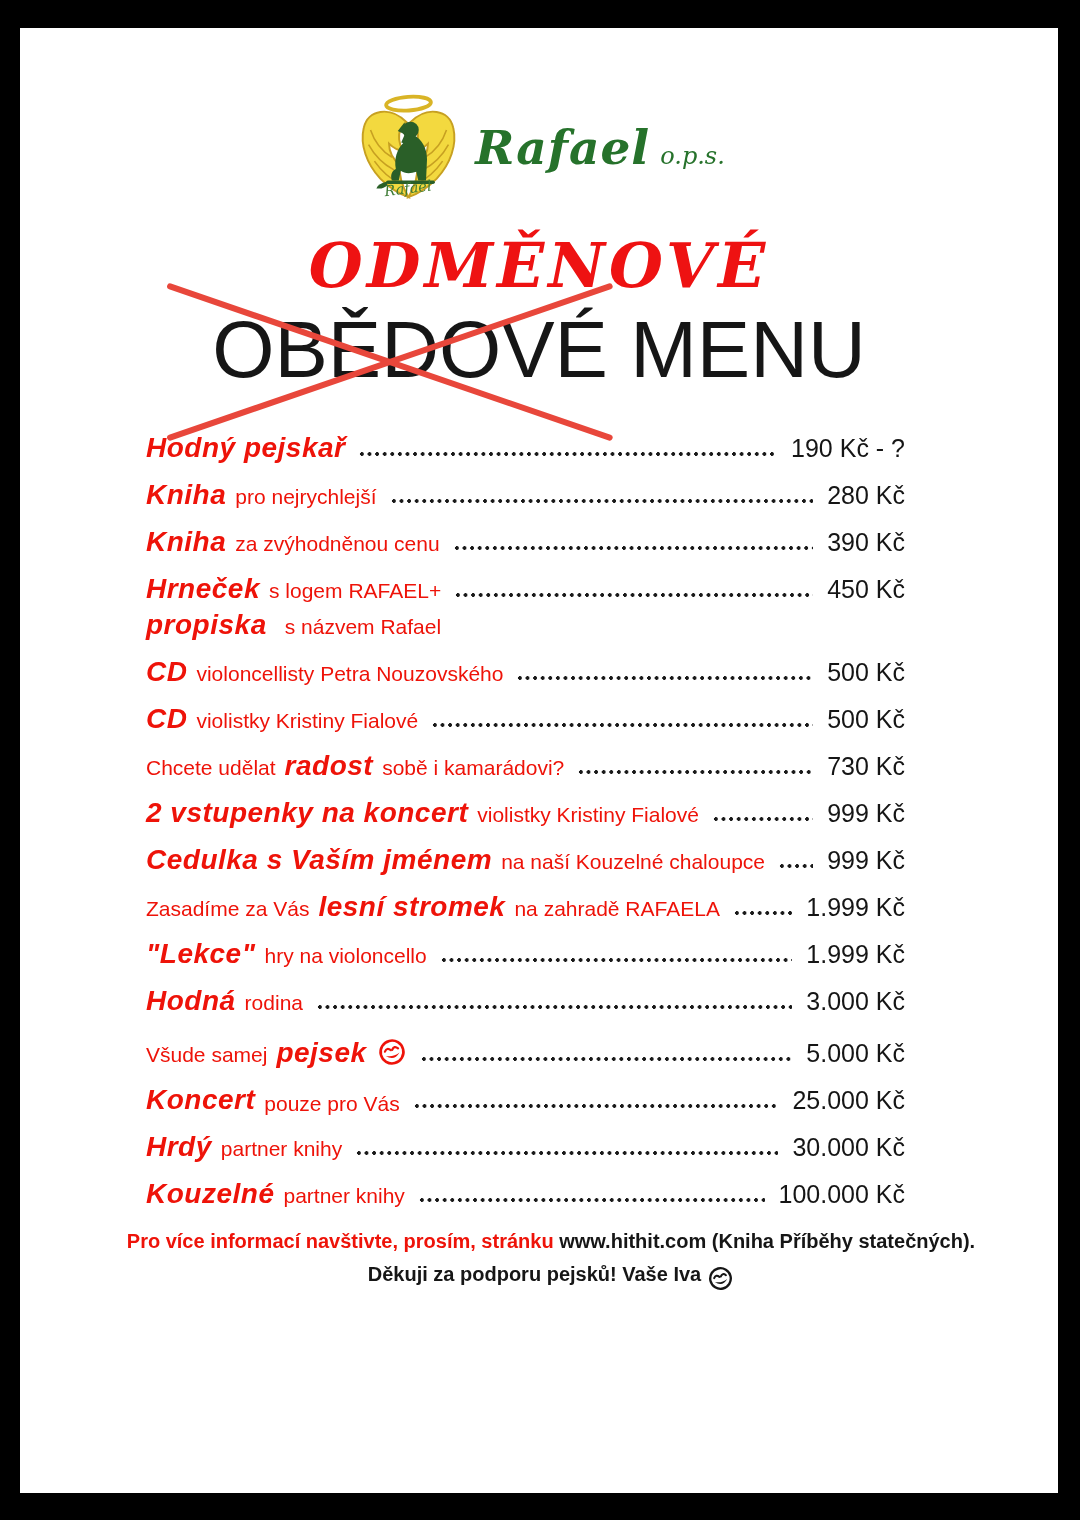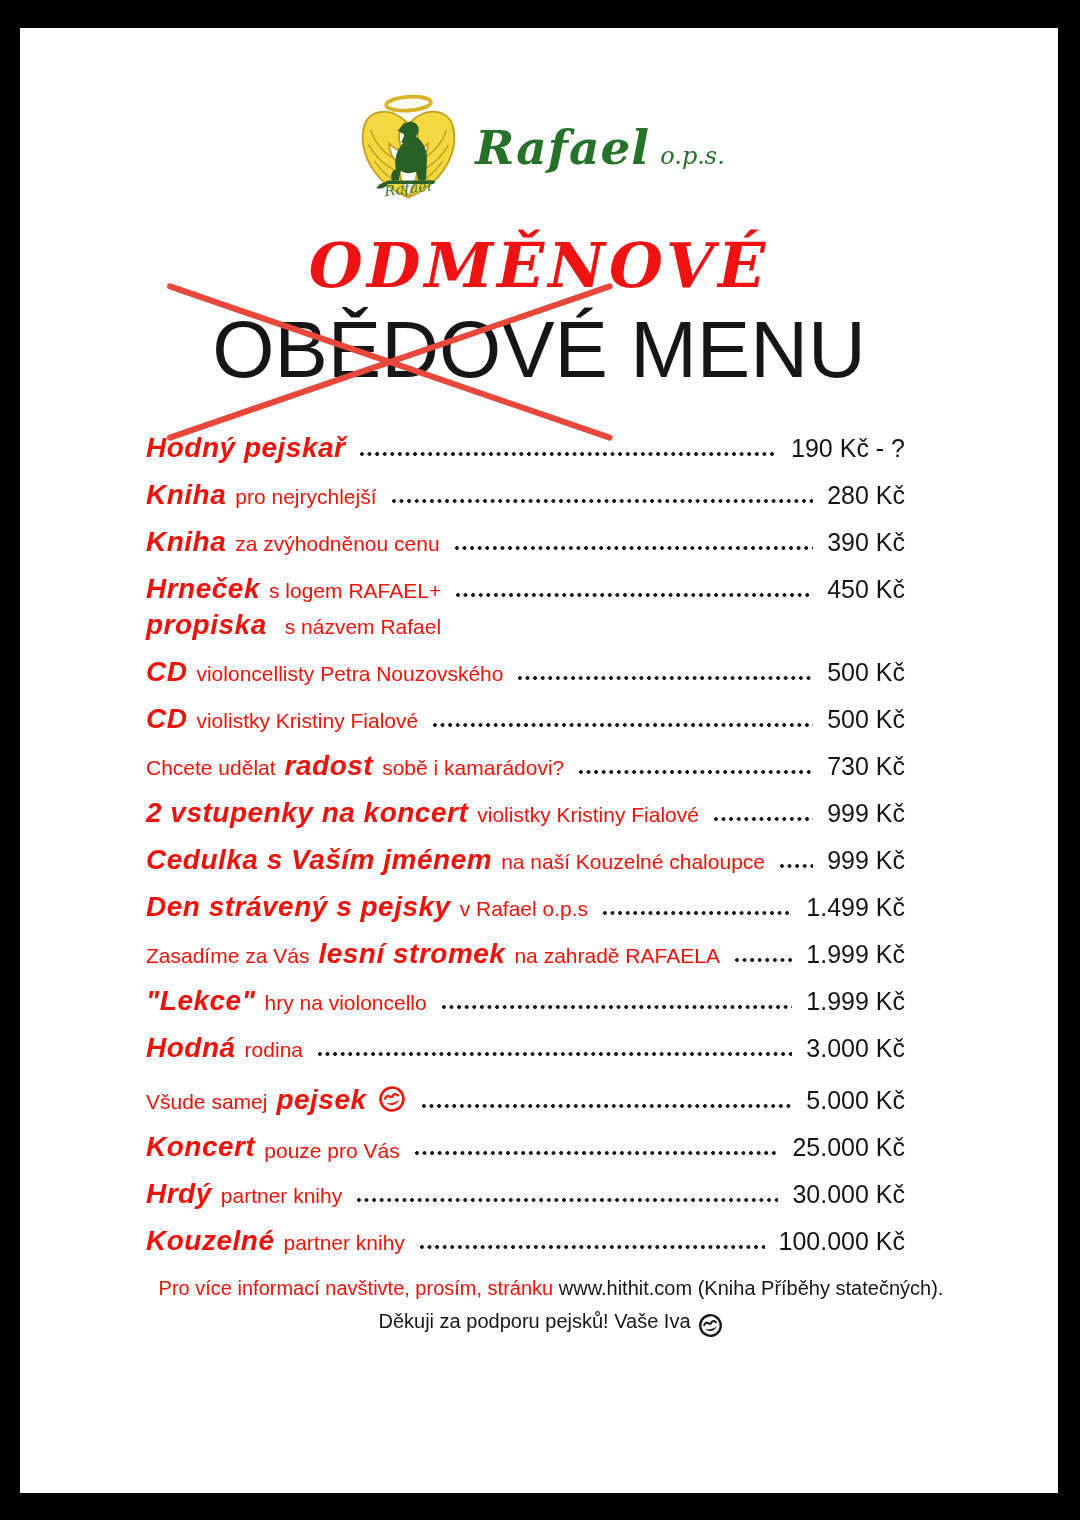--- a/index.html
+++ b/index.html
@@ -49,21 +49,21 @@
   .em{color:#ee1309;font-size:28px;font-weight:bold;font-style:italic;white-space:nowrap;letter-spacing:.5px;}
   .dots{
     flex:1 1 auto;min-width:16px;height:6px;margin:0 3px 0 5px;
     background-image:radial-gradient(circle at 3px 3px,#191919 1.75px,transparent 2.05px);
     background-size:7.6px 6px;background-repeat:repeat-x;background-position:left bottom;
   }
   .price{font-size:25px;color:#151515;white-space:nowrap;margin-left:2px;}
   .line2{margin-top:4px;}
   .smiley{width:30px;height:30px;margin-left:10px;position:relative;top:5px;flex:0 0 auto;}
   
-  .footer{text-align:center;font-weight:normal;font-size:20px;color:#161616;line-height:1.65;padding-left:24px;}
+  .footer{text-align:center;font-weight:bold;font-size:20px;color:#161616;line-height:1.65;padding-left:24px;}
   .footer .red{color:#ee1309;}
   .footer .smiley-slot svg{width:27px;height:27px;vertical-align:-6px;margin-left:6px;}
 </style>
 </head>
 <body>
 
 <div class="page">
 
   <header class="logo-row">
     <svg class="logo-mark" viewBox="0 0 115 115">
@@ -200,30 +200,20 @@
         </div>
       </li>
       <li class="menu-item">
         <div class="row">
           <span class="label" style="display: inline-flex; align-items: baseline;">
             <span class="em">Cedulka s Vaším jménem</span>
             <span class="rest">na naší Kouzelné chaloupce</span>
           </span>
           <span class="dots"></span>
           <span class="price">999 Kč</span>
-        </div>
-      </li>
-      <li class="menu-item">
-        <div class="row">
-          <span class="label" style="display: inline-flex; align-items: baseline;">
-            <span class="em">Den strávený s pejsky</span>
-            <span class="rest">v Rafael o.p.s</span>
-          </span>
-          <span class="dots"></span>
-          <span class="price">1.499 Kč</span>
         </div>
       </li>
       <li class="menu-item">
         <div class="row">
           <span class="label" style="display: inline-flex; align-items: baseline;">
             <span class="lead">Zasadíme za Vás</span>
             <span class="em">lesní stromek</span>
             <span class="rest">na zahradě RAFAELA</span>
           </span>
           <span class="dots"></span>

